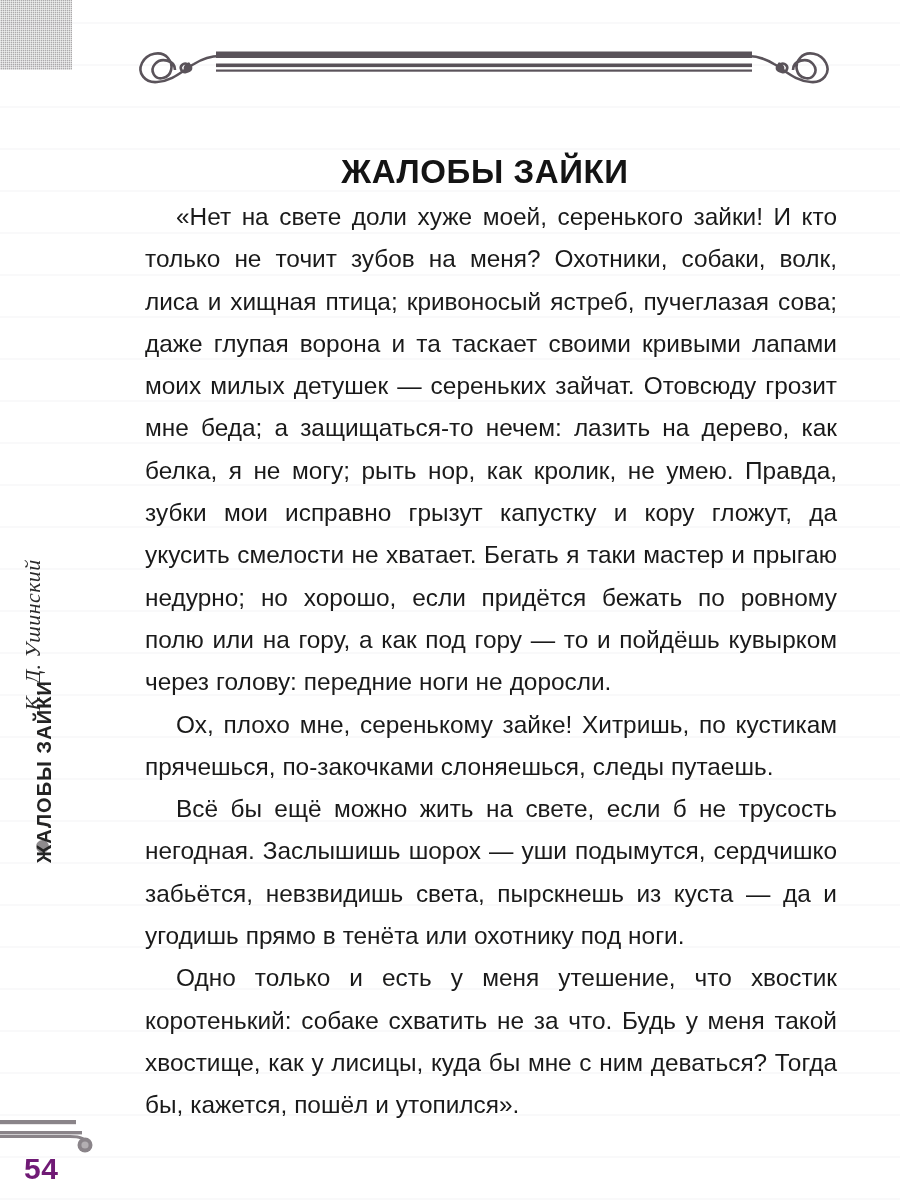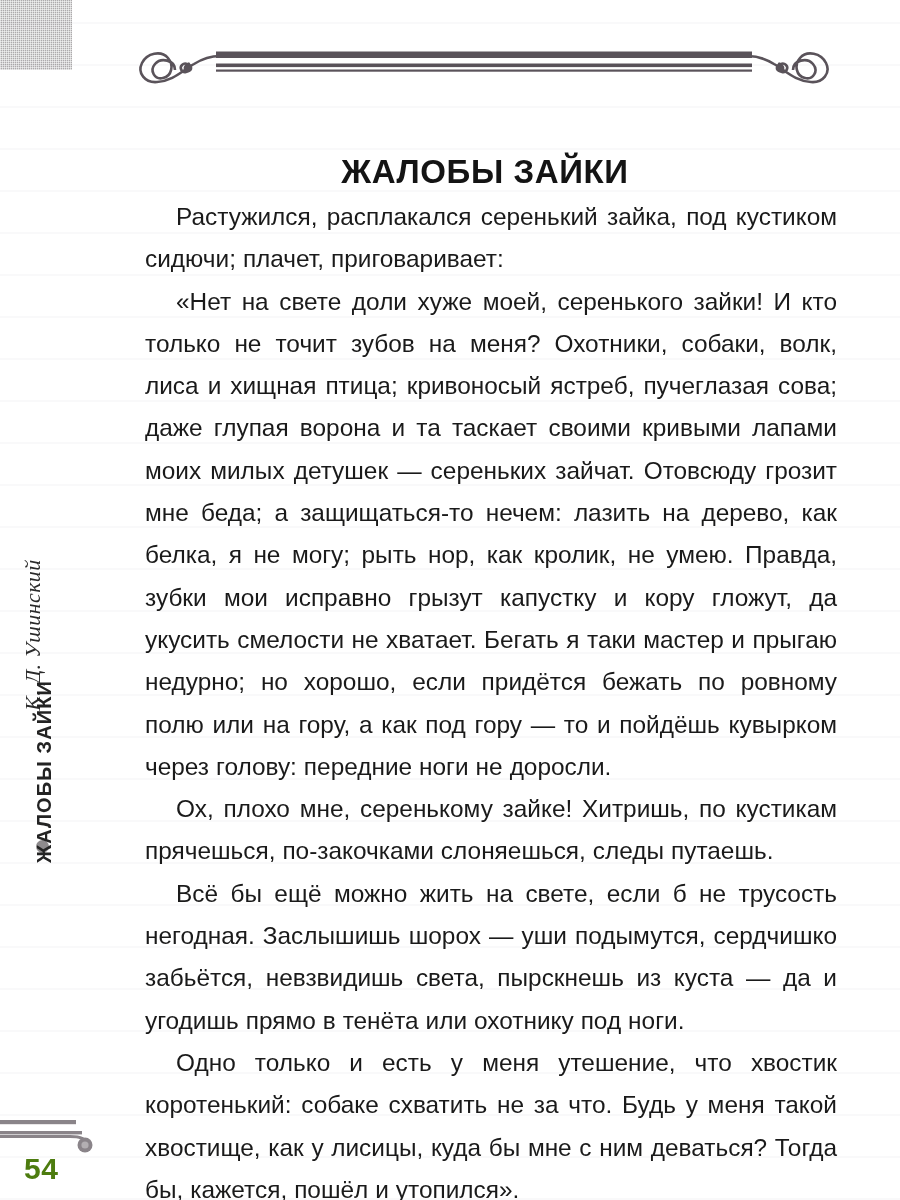--- a/index.html
+++ b/index.html
@@ -140,21 +140,21 @@
   }
   .footer-rule svg { display: block; }
 
   .folio {
     position: absolute;
     left: 24px;
     top: 1152px;
     font-family: "Liberation Sans", sans-serif;
     font-weight: bold;
     font-size: 30px;
-    color: #4d7c0f;
+    color: #701a75;
     letter-spacing: 0.5px;
   }
 
   
   .showthrough {
     position: absolute;
     inset: 0;
     pointer-events: none;
     opacity: 0.045;
     background:
@@ -184,21 +184,20 @@
       <rect x="88" y="29.5" width="536" height="3.6" fill="#5a535a"></rect>
       <rect x="88" y="35.5" width="536" height="2.2" fill="#5a535a"></rect>
       <circle cx="60" cy="34" r="4.4" fill="#5a535a"></circle>
       <circle cx="652" cy="34" r="4.4" fill="#5a535a"></circle>
     </svg>
   </div>
 
   <h1 class="story-title">ЖАЛОБЫ ЗАЙКИ</h1>
 
   <div class="body-column">
-    <p class="last-line-left">Растужился, расплакался серенький зайка, под кустиком сидючи; плачет, приговаривает:</p>
     <p class="last-line-left">«Нет на свете доли хуже моей, серенького зайки! И кто только не точит зубов на меня? Охотники, собаки, волк, лиса и хищная птица; кривоносый ястреб, пучеглазая сова; даже глупая ворона и та таскает своими кривыми лапами моих милых детушек — сереньких зайчат. Отовсюду грозит мне беда; а защищаться-то нечем: лазить на дерево, как белка, я не могу; рыть нор, как кролик, не умею. Правда, зубки мои исправно грызут капустку и кору гложут, да укусить смелости не хватает. Бегать я таки мастер и прыгаю недурно; но хорошо, если придётся бежать по ровному полю или на гору, а как под гору — то и пойдёшь кувырком через голову: передние ноги не доросли.</p>
     <p class="last-line-left">Ох, плохо мне, серенькому зайке! Хитришь, по кустикам прячешься, по-закочками слоняешься, следы путаешь.</p>
     <p class="last-line-left">Всё бы ещё можно жить на свете, если б не трусость негодная. Заслышишь шорох — уши подымутся, сердчишко забьётся, невзвидишь света, пырскнешь из куста — да и угодишь прямо в тенёта или охотнику под ноги.</p>
     <p class="last-line-left">Одно только и есть у меня утешение, что хвостик коротенький: собаке схватить не за что. Будь у меня такой хвостище, как у лисицы, куда бы мне с ним деваться? Тогда бы, кажется, пошёл и утопился».</p>
   </div>
 
   <div class="side-rail">
     <div class="side-author">К. Д. Ушинский</div>
     <div class="side-dot"></div>
     <div class="side-story">ЖАЛОБЫ ЗАЙКИ</div>

